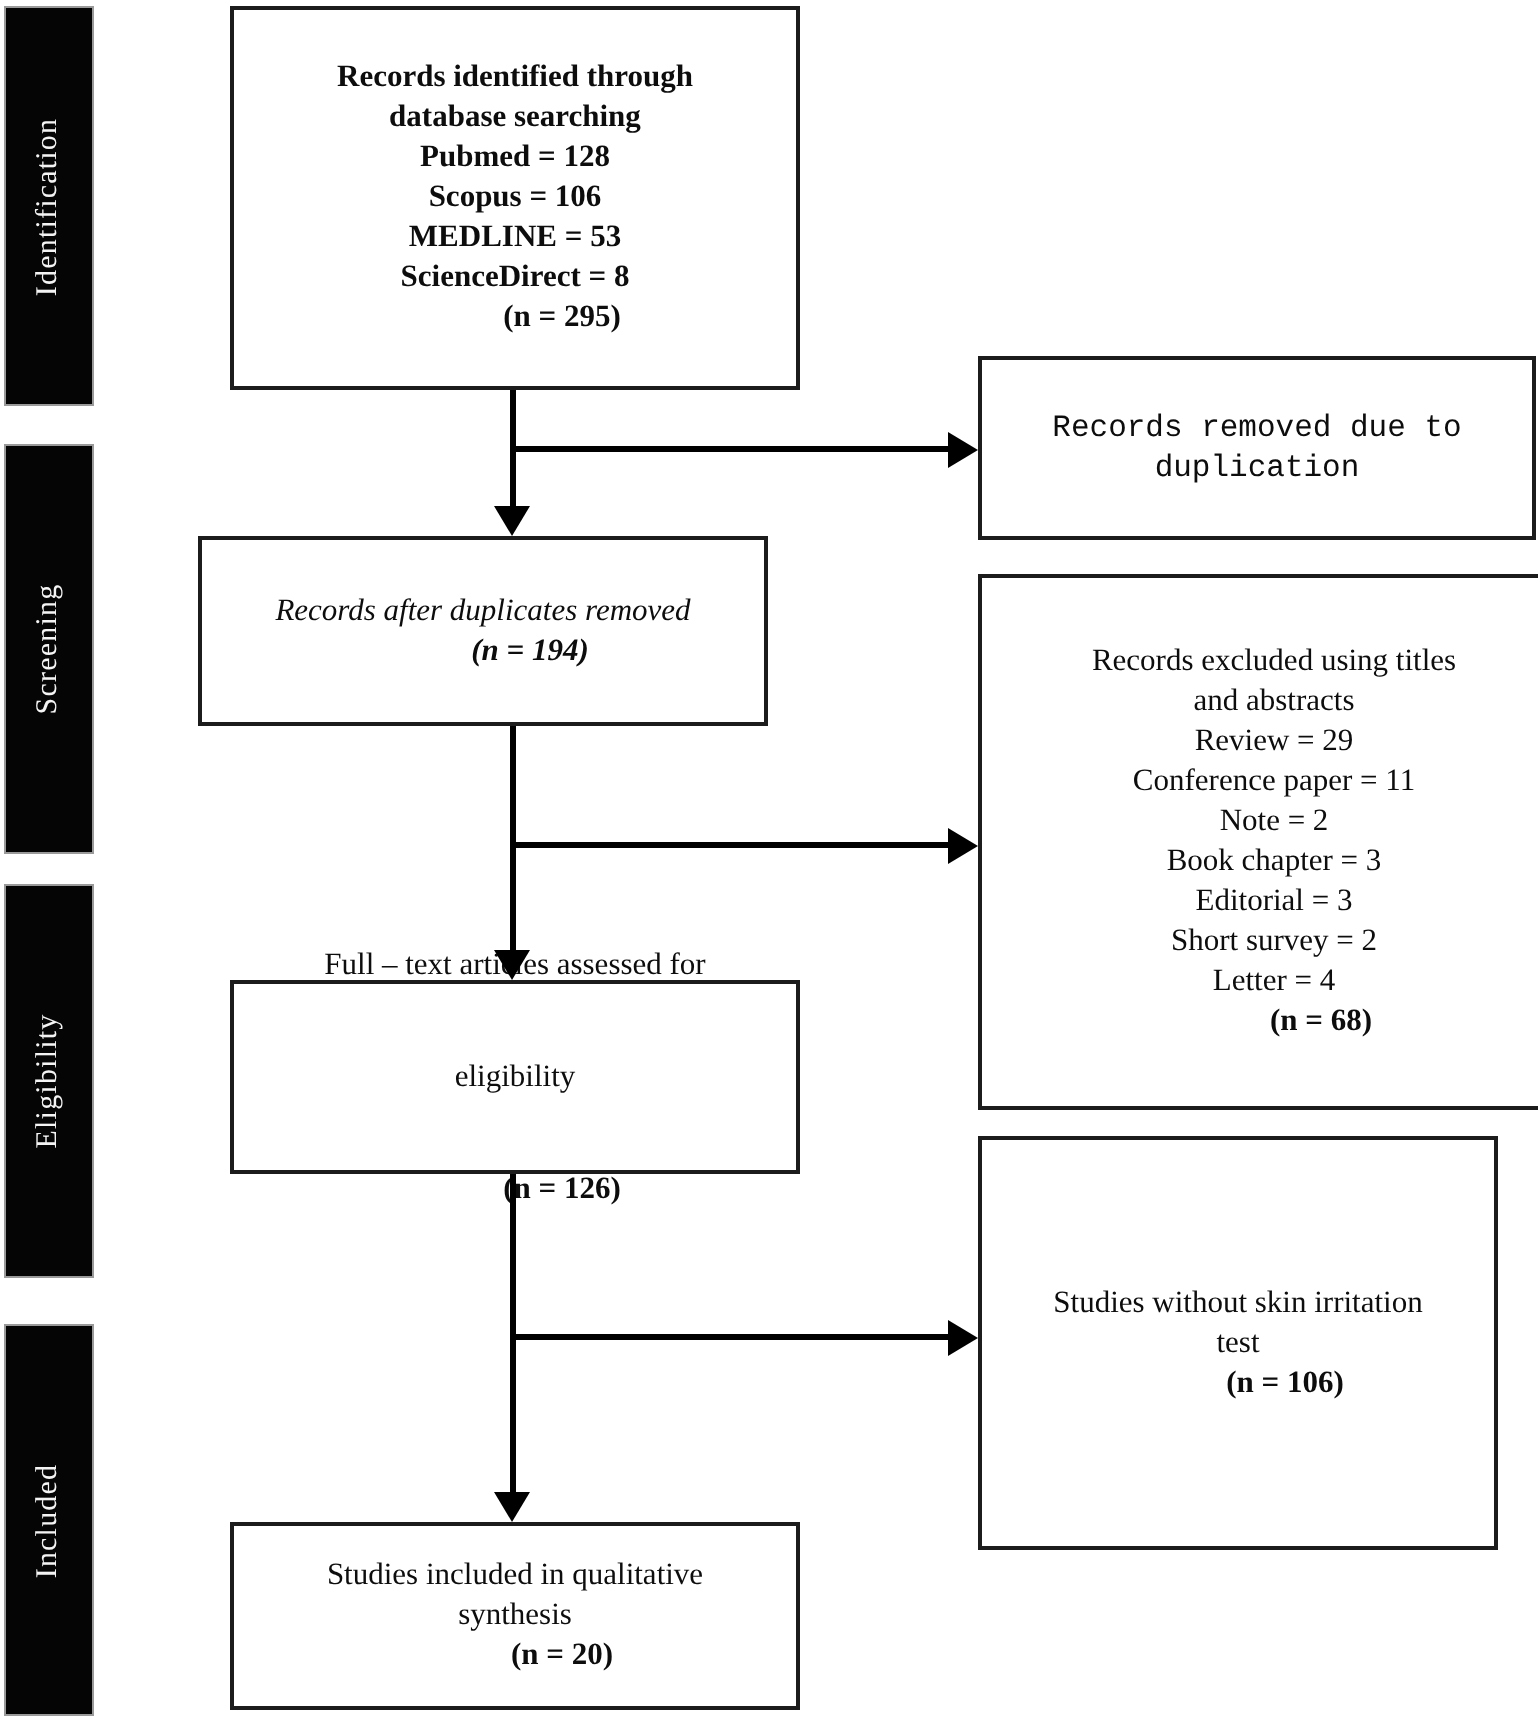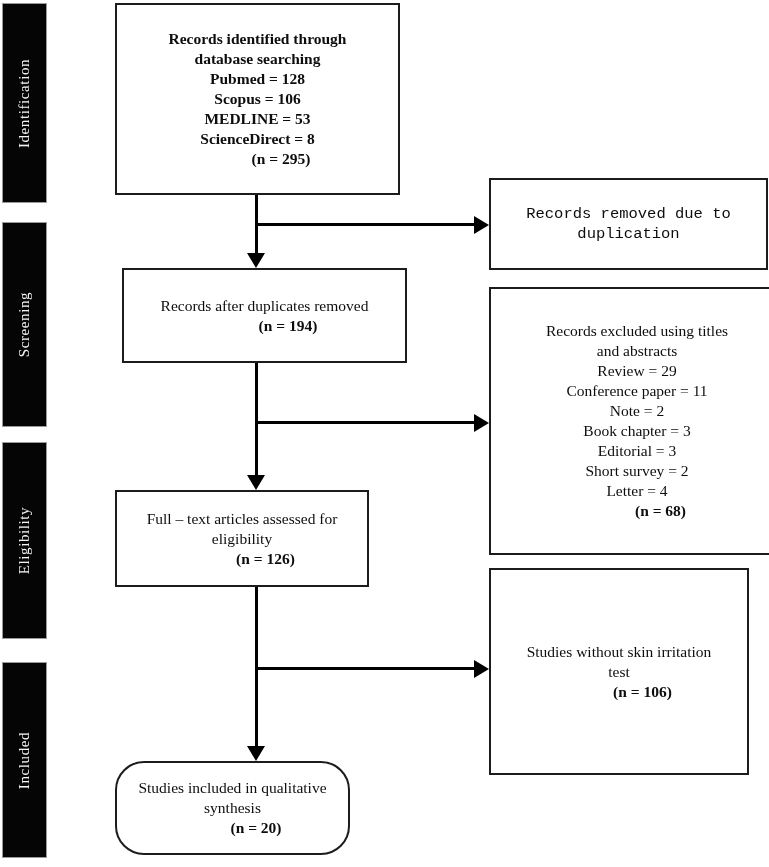--- a/index.html
+++ b/index.html
@@ -52,23 +52,23 @@
     justify-content: center;
     text-align: center;
     font-size: 15.5px;
     line-height: 20px;
   }
   .flow-box .line { width: 100%; }
   .flow-box .nbold { font-weight: bold; margin-left: 47px; }
   .bold-box { font-weight: bold; }
 
   #box-identified   { left: 115px; top: 3px;   width: 285px; height: 192px; }
-  #box-dedup        { left: 122px; top: 268px; width: 285px; height: 95px;  }
-  #box-fulltext     { left: 115px; top: 490px; width: 254px; height: 97px;  }
-  #box-included     { left: 115px; top: 761px; width: 235px; height: 94px; border-radius: 29px;  }
+  #box-dedup        { left: 99px; top: 268px; width: 285px; height: 95px; font-style: italic;  }
+  #box-fulltext     { left: 115px; top: 490px; width: 285px; height: 97px; gap: 36px;  }
+  #box-included     { left: 115px; top: 761px; width: 285px; height: 94px;  }
   #box-removed-dup  { left: 489px; top: 178px; width: 279px; height: 92px; font-family: Liberation Mono, monospace;  }
   #box-excluded     { left: 489px; top: 287px; width: 296px; height: 268px; }
   #box-no-test      { left: 489px; top: 568px; width: 260px; height: 207px; }
 
   
   .vline, .hline {
     position: absolute;
     background: #000000;
   }
   .vline { width: 3px; left: 255px; }

